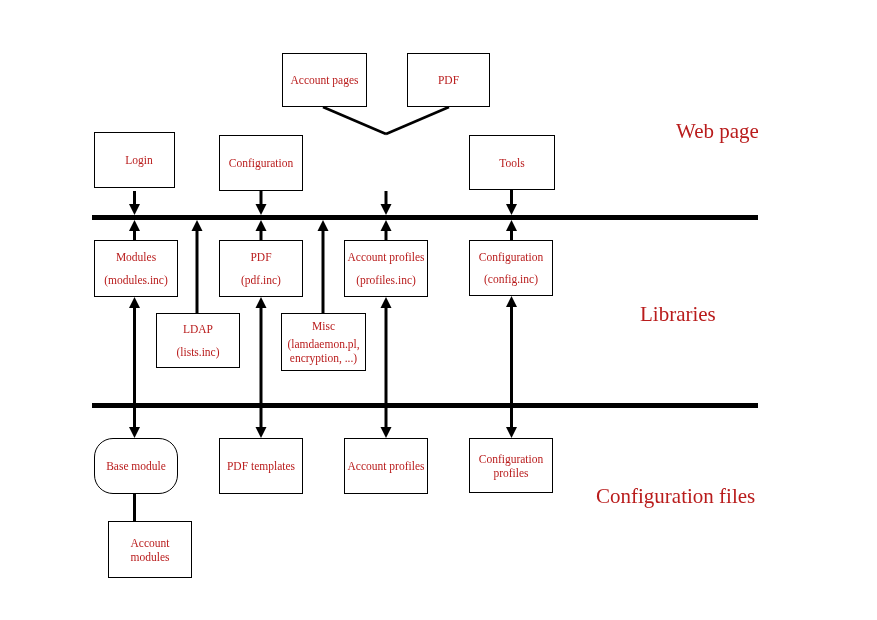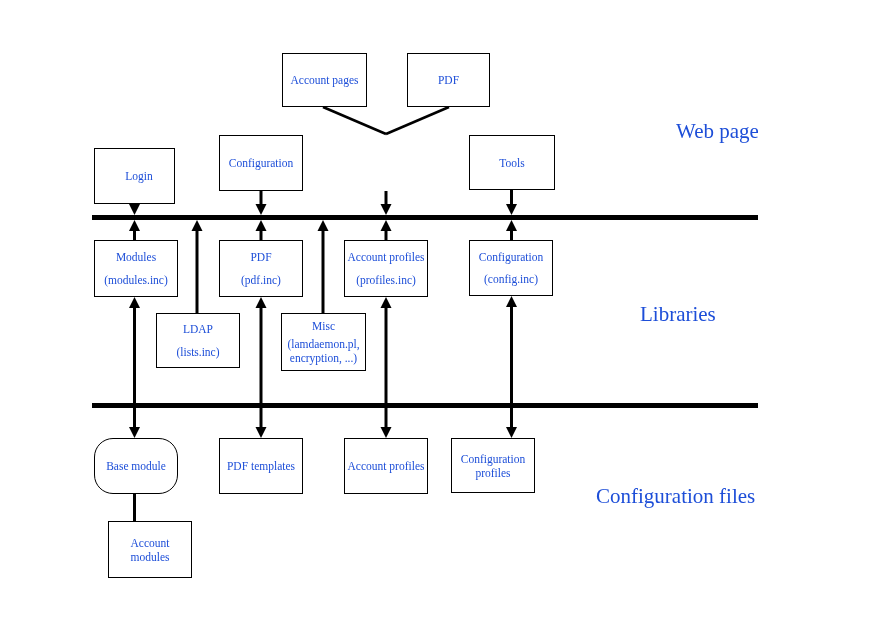--- a/index.html
+++ b/index.html
@@ -2,21 +2,21 @@
 <html><head>
 <meta charset="utf-8">
 <style>
   html, body { margin: 0; padding: 0; background: #ffffff; }
   #canvas {
     position: relative;
     width: 758px;
     height: 620px;
     background: #ffffff;
     font-family: "Liberation Serif", "DejaVu Serif", serif;
-    color: #1d4ed8;
+    color: #b91c1c;
     overflow: hidden;
   }
   #wires { position: absolute; left: 0; top: 0; }
   .box {
     position: absolute;
     box-sizing: border-box;
     border: 1px solid #000000;
     background: #ffffff;
     display: flex;
     flex-direction: column;
@@ -119,21 +119,21 @@
     </g>
   </svg>
 
   <div class="box" style="left:282px; top:53px; width:85px; height:54px;">
     <span>Account pages</span>
   </div>
   <div class="box" style="left:407px; top:53px; width:83px; height:54px;">
     <span>PDF</span>
   </div>
 
-  <div class="box" style="left:94px; top:148px; width:81px; height:56px;padding-left:9px;">
+  <div class="box" style="left:94px; top:132px; width:81px; height:56px;padding-left:9px;">
     <span>Login</span>
   </div>
   <div class="box" style="left:219px; top:135px; width:84px; height:56px;">
     <span>Configuration</span>
   </div>
   <div class="box multi" style="left:94px; top:240px; width:84px; height:57px;">
     <span>Modules</span>
     <span>(modules.inc)</span>
   </div>
 
@@ -164,21 +164,21 @@
 
   <div class="box" style="left:94px; top:438px; width:84px; height:56px;border-radius:19px;">
     <span>Base module</span>
   </div>
   <div class="box" style="left:219px; top:438px; width:84px; height:56px;">
     <span>PDF templates</span>
   </div>
   <div class="box" style="left:344px; top:438px; width:84px; height:56px;">
     <span>Account profiles</span>
   </div>
-  <div class="box" style="left:451px; top:438px; width:84px; height:55px;">
+  <div class="box" style="left:469px; top:438px; width:84px; height:55px;">
     <span>Configuration profiles</span>
   </div>
 
   <div class="box" style="left:108px; top:521px; width:84px; height:57px;">
     <span>Account modules</span>
   </div>
 
   <div class="section-label" style="left:628px; top:119px;margin-left:48px;">Web pages</div>
   <div class="section-label" style="left:640px; top:302px;">Libraries</div>
   <div class="section-label" style="left:596px; top:484px;">Configuration files</div>

